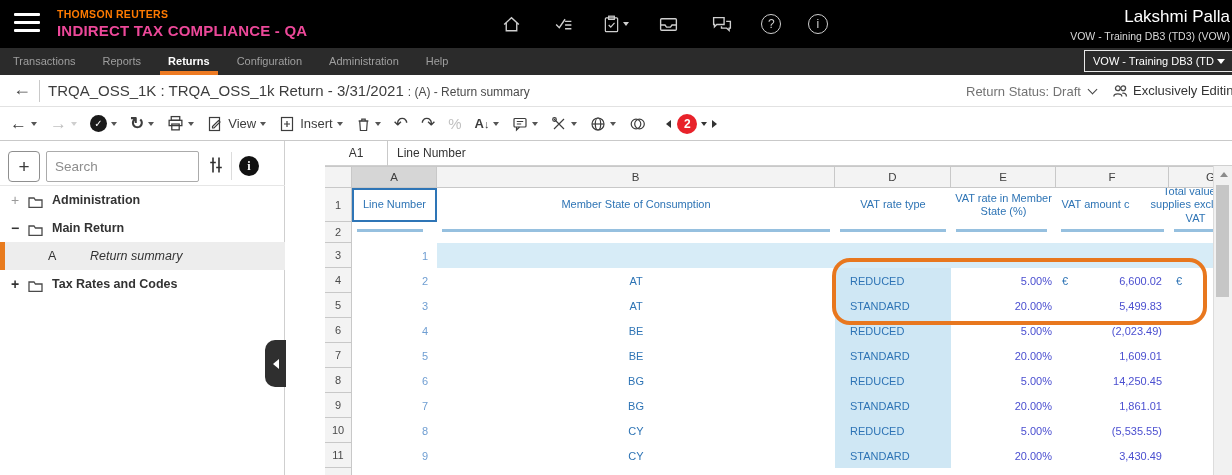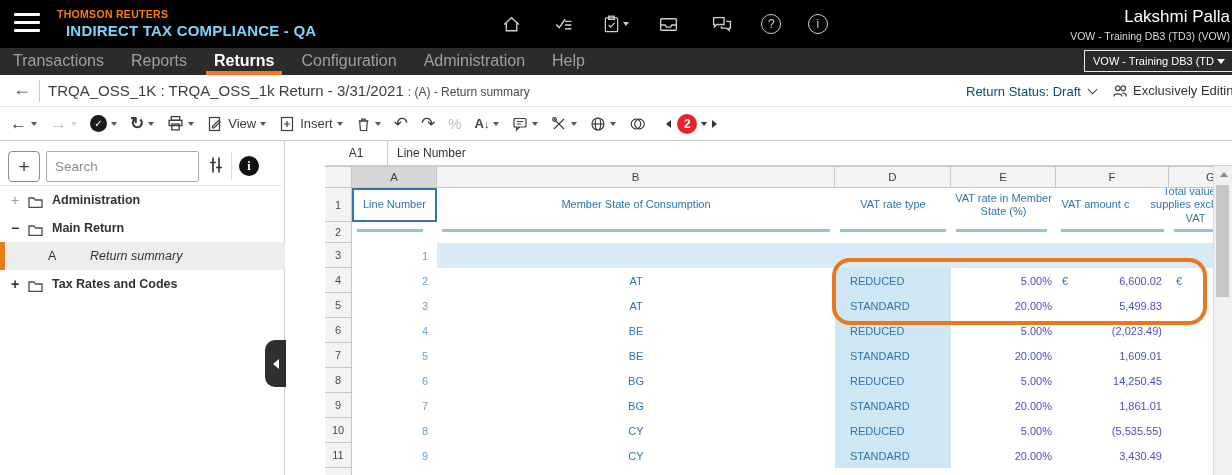--- a/index.html
+++ b/index.html
@@ -5,47 +5,47 @@
   * { margin:0; padding:0; box-sizing:border-box; }
   html,body { background:#fff; }
   .screen { position:relative; width:1232px; height:475px; overflow:hidden;
             font-family:"Liberation Sans", sans-serif; background:#fff; }
 
   
   .topbar { position:absolute; left:0; top:0; width:1232px; height:48px; background:#000; }
   .burger { position:absolute; left:14px; top:13px; width:26px; height:22px; cursor:pointer; }
   .burger span { display:block; height:3px; background:#fff; margin-bottom:5px; border-radius:1px; }
   .brand { position:absolute; left:57px; top:8px; color:#ff7a00; font-size:10.5px; font-weight:bold; letter-spacing:.3px; }
-  .apptitle { position:absolute; left:66px; top:22px; color:#7dd3fc; font-size:15px; font-weight:bold; letter-spacing:.2px; }
+  .apptitle { position:absolute; left:57px; top:22px; color:#ec4899; font-size:15px; font-weight:bold; letter-spacing:.2px; }
   .top-icons { position:absolute; left:498px; top:12px; width:330px; display:flex; justify-content:space-between; align-items:center; }
   .tico { width:26px; height:24px; display:flex; align-items:center; justify-content:center; color:#cfcfcf; }
   .tico svg { stroke:#cfcfcf; fill:none; stroke-width:1.3px; }
   .circle-ic { width:20px; height:20px; border:1.4px solid #cfcfcf; border-radius:50%; display:flex; align-items:center; justify-content:center; font-size:12px; color:#cfcfcf; }
   .car { width:0; height:0; border-left:3.5px solid transparent; border-right:3.5px solid transparent; border-top:4px solid #cfcfcf; margin-left:3px; }
   .top-user { position:absolute; right:2px; top:7px; text-align:right; }
   .top-user .uname { color:#ffffff; font-size:17px; }
   .top-user .uenv  { color:#d8d8d8; font-size:10.5px; margin-top:3px; }
 
   
   .navbar { position:absolute; left:0; top:48px; width:1232px; height:27px; background:#2b2b2b; }
   .navtabs { display:flex; height:27px; padding-left:13px; }
-  .navtab { color:#9f9f9f; font-size:16px; line-height:26px; margin-right:27px; position:relative; cursor:pointer; white-space:nowrap; }
+  .navtab { color:#9f9f9f; font-size:11px; line-height:26px; margin-right:27px; position:relative; cursor:pointer; white-space:nowrap; }
   .navtab.active { color:#fff; font-weight:bold; }
   .navtab.active::after { content:""; position:absolute; left:-8px; right:-8px; bottom:0; height:4px; background:#ee7b23; }
   .env-select { position:absolute; right:-2px; top:2px; width:150px; height:22px; border:1px solid #e9e9e9; background:#2b2b2b;
                 color:#fff; font-size:11px; display:flex; align-items:center; padding:0 8px; }
   .env-select .sel-car { margin-left:auto; width:0; height:0; border-left:4px solid transparent; border-right:4px solid transparent; border-top:5px solid #fff; }
 
   
   .crumbbar { position:absolute; left:0; top:75px; width:1232px; height:32px; background:#fff; border-bottom:1px solid #e2e2e2; }
   .backarr { position:absolute; left:13px; top:4px; font-size:18px; color:#4a4a4a; cursor:pointer; }
   .crumbsep { position:absolute; left:39px; top:5px; width:1px; height:22px; background:#c9c9c9; }
   .crumbtitle { position:absolute; left:48px; top:7px; font-size:15px; color:#3d3d3d; }
   .crumbsection { font-size:12px; color:#4a4a4a; margin-left:4px; }
-  .ret-status { position:absolute; left:966px; top:9px; font-size:13px; color:#0c4a6e; display:flex; align-items:center; cursor:pointer; }
+  .ret-status { position:absolute; left:966px; top:9px; font-size:13px; color:#737373; display:flex; align-items:center; cursor:pointer; }
   .chev { width:7px; height:7px; border-right:1.6px solid #444; border-bottom:1.6px solid #444; transform:rotate(45deg); margin-left:8px; margin-top:-4px; }
   .excl-edit { position:absolute; left:1112px; top:8px; display:flex; align-items:center; font-size:13px; color:#333; white-space:nowrap; }
   .excl-edit svg { stroke:#4a4a4a; fill:none; stroke-width:1.2px; margin-right:5px; }
 
   
   .toolbar { position:absolute; left:0; top:107px; width:1232px; height:34px; background:#fff; border-bottom:1px solid #c9c9c9;
              display:flex; align-items:center; padding-left:10px; }
   .titem { display:flex; align-items:center; margin-right:13px; color:#3d3d3d; cursor:pointer; }
   .titem svg { stroke:#3d3d3d; fill:none; stroke-width:1.2px; }
   .titem .glyph { font-size:17px; line-height:1; }

